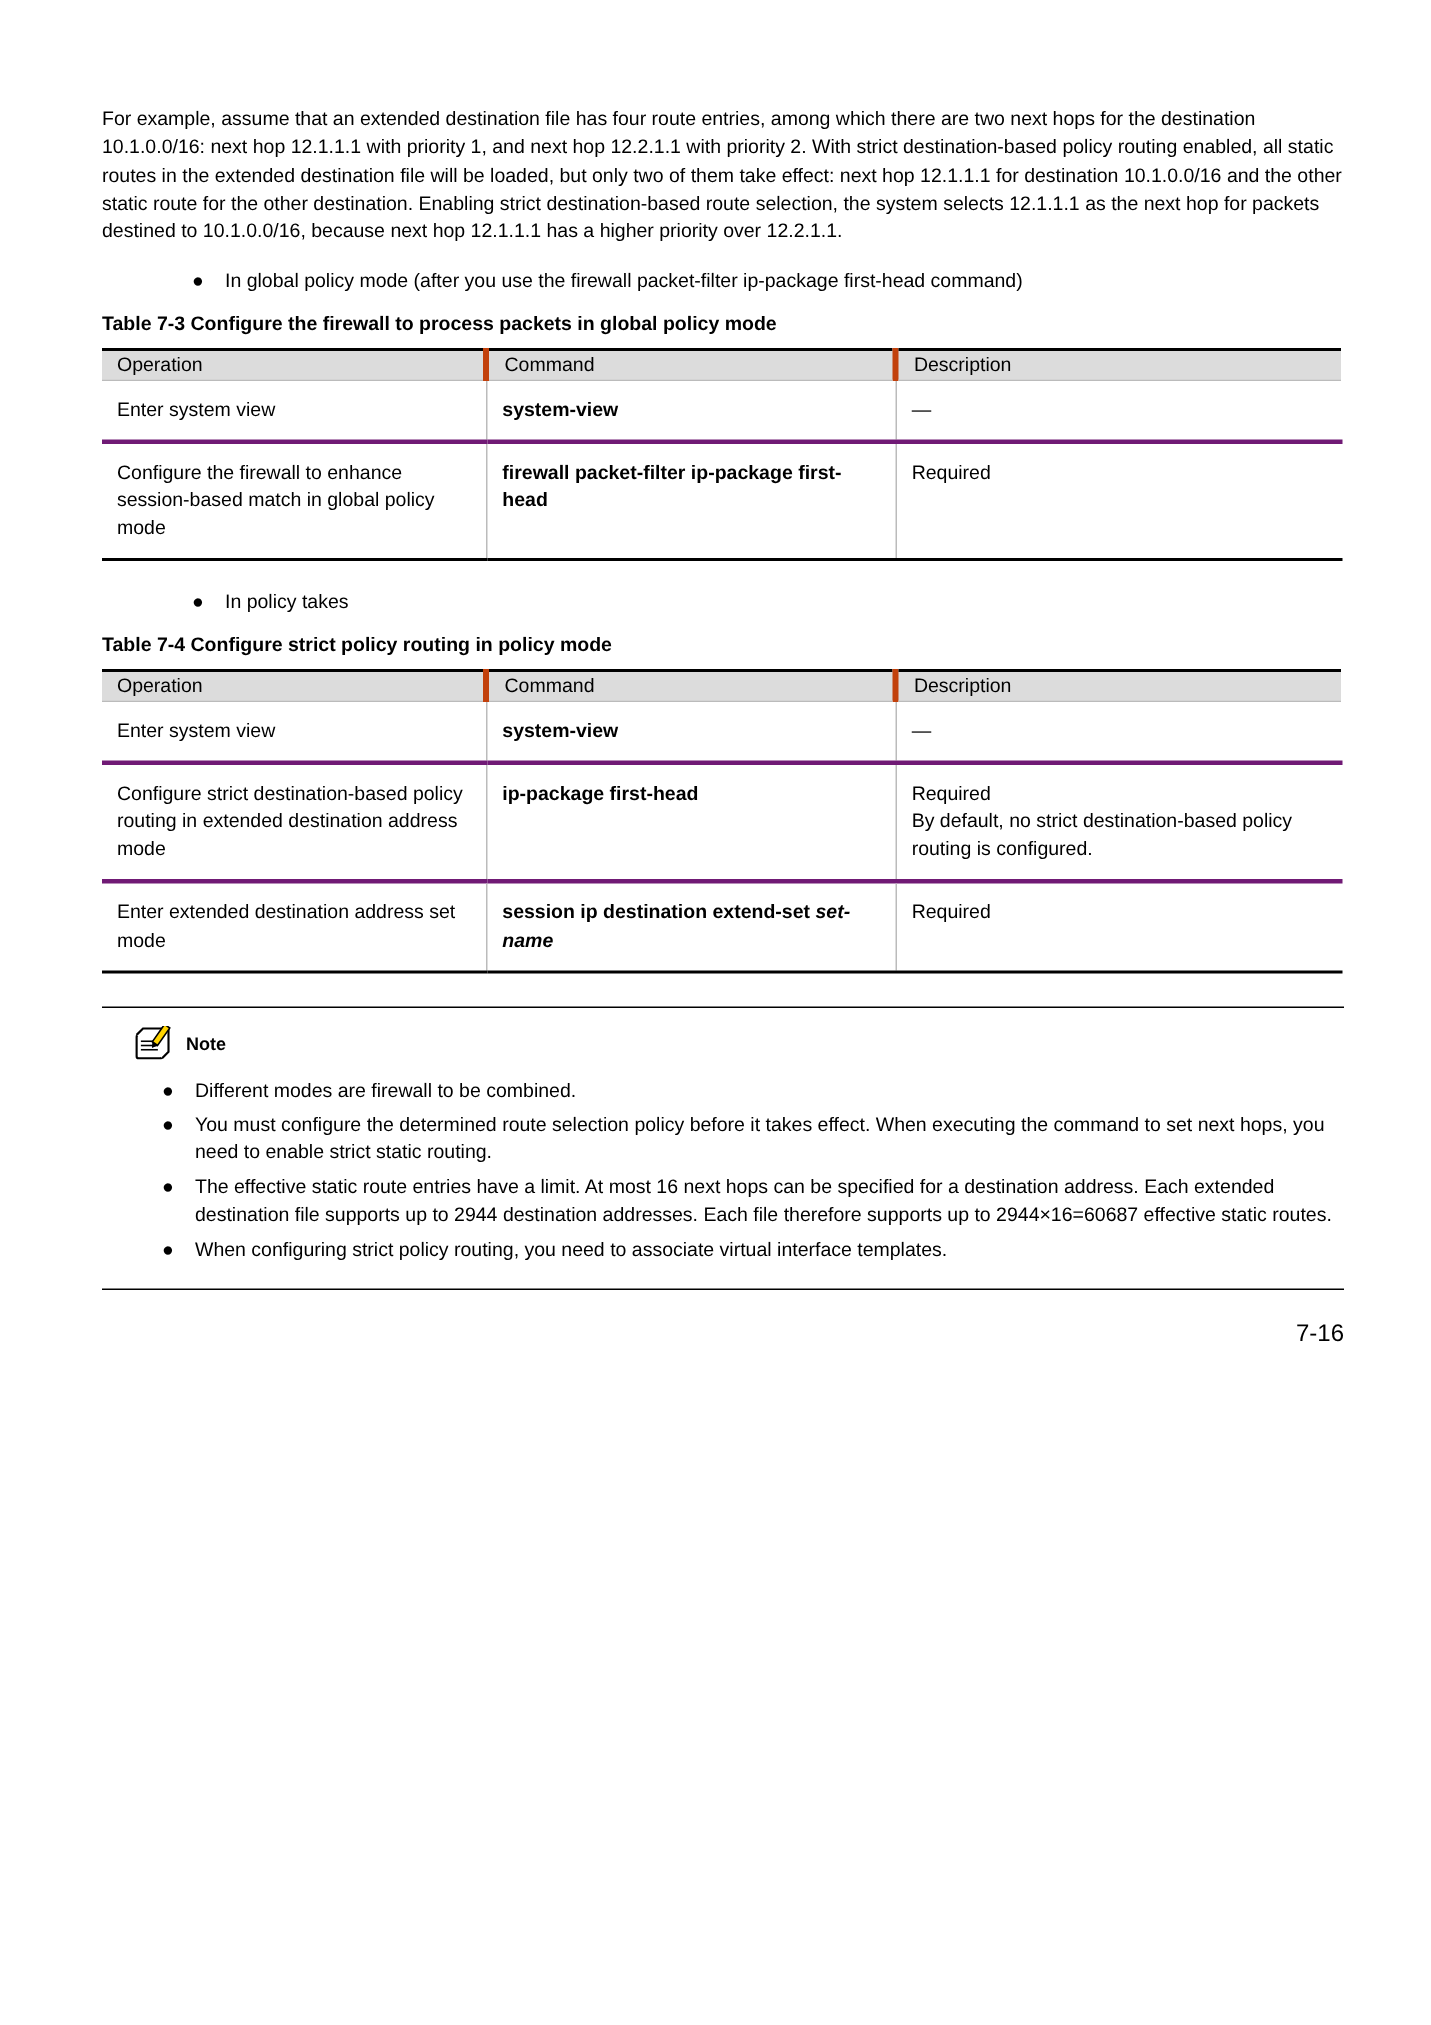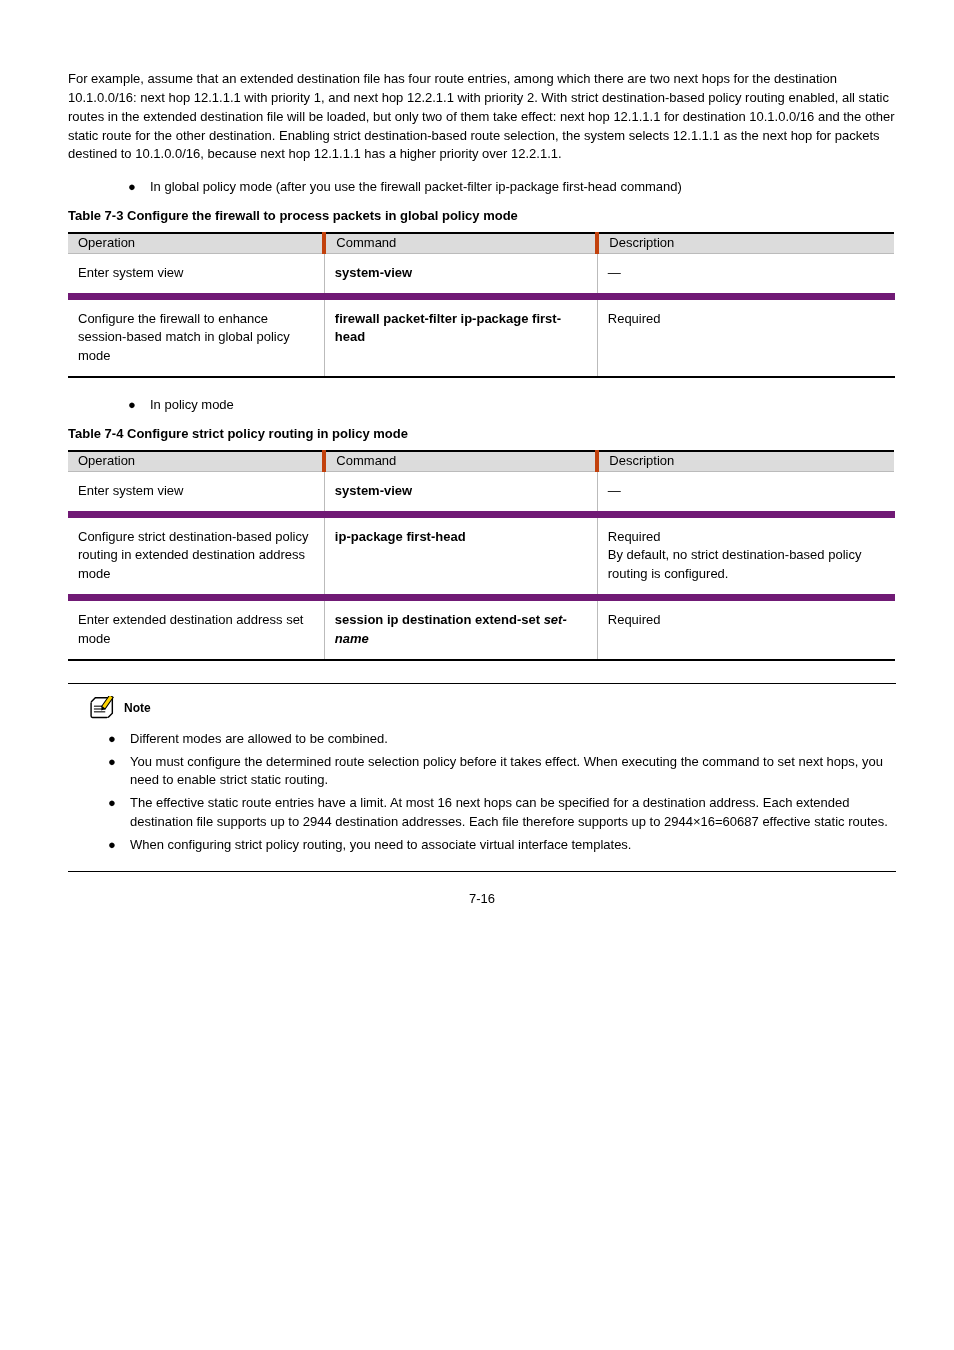--- a/index.html
+++ b/index.html
@@ -56,21 +56,21 @@
   }
   table.cmd th + th {
     border-left: 4px solid #c2410c;
   }
   table.cmd th:last-child {
     border-right: 2px solid #fff;
   }
   table.cmd td {
     padding: 10px 10px;
     vertical-align: top;
-    border-bottom: 7px solid #701a75;
+    border-bottom: 3px solid #701a75;
   }
   table.cmd tbody tr:last-child td {
     border-bottom: 2px solid #000;
   }
   table.cmd td + td {
     border-left: 1px solid #bbb;
   }
   .cmd-text { font-weight: bold; }
   .cmd-arg  { font-weight: bold; font-style: italic; }
 
@@ -104,22 +104,22 @@
   }
   .callout-list .litext { flex: 1; }
 
   .note-icon {
     width: 34px;
     height: 26px;
     flex: 0 0 34px;
   }
 
   .pagenum {
-    text-align: center;
-    font-size: 13px;
+    text-align: right;
+    font-size: 16px;
   }
 </style>
 </head>
 <body>
 
 <p class="para">For example, assume that an extended destination file has four route entries, among which there are two next hops for the destination 10.1.0.0/16: next hop 12.1.1.1 with priority 1, and next hop 12.2.1.1 with priority 2. With strict destination-based policy routing enabled, all static routes in the extended destination file will be loaded, but only two of them take effect: next hop 12.1.1.1 for destination 10.1.0.0/16 and the other static route for the other destination. Enabling strict destination-based route selection, the system selects 12.1.1.1 as the next hop for packets destined to 10.1.0.0/16, because next hop 12.1.1.1 has a higher priority over 12.2.1.1.</p>
 
 <div class="list-l2">
   <div class="li">
     <div class="bullet">●</div>
@@ -146,21 +146,21 @@
       <td>Configure the firewall to enhance session-based match in global policy mode</td>
       <td><span class="cmd-text">firewall packet-filter ip-package first-head</span></td>
       <td>Required</td>
     </tr>
   </tbody>
 </table>
 
 <div class="list-l2">
   <div class="li">
     <div class="bullet">●</div>
-    <div class="litext">In policy mode</div>
+    <div class="litext">In policy takes</div>
   </div>
 </div>
 
 <div class="tbl-caption">Table 7-4 Configure strict policy routing in policy mode</div>
 <table class="cmd">
   <thead>
     <tr>
       <th style="width:31%">Operation</th>
       <th style="width:33%">Command</th>
       <th>Description</th>
@@ -197,21 +197,21 @@
       <line x1="14" y1="18" x2="30" y2="18" stroke="#000" stroke-width="1.5"></line>
       <line x1="14" y1="22" x2="30" y2="22" stroke="#000" stroke-width="1.5"></line>
       <rect x="30" y="-2" width="6" height="20" transform="rotate(35 33 8)" fill="#ffd400" stroke="#000" stroke-width="1.5"></rect>
       <polygon points="30,18 36,18 33,23" transform="rotate(35 33 8)" fill="#000"></polygon>
     </svg>
     <span class="label">Note</span>
   </div>
   <div class="callout-list">
     <div class="li">
       <div class="bullet">●</div>
-      <div class="litext">Different modes are allowed to be combined.</div>
+      <div class="litext">Different modes are firewall to be combined.</div>
     </div>
     <div class="li">
       <div class="bullet">●</div>
       <div class="litext">You must configure the determined route selection policy before it takes effect. When executing the command to set next hops, you need to enable strict static routing.</div>
     </div>
     <div class="li">
       <div class="bullet">●</div>
       <div class="litext">The effective static route entries have a limit. At most 16 next hops can be specified for a destination address. Each extended destination file supports up to 2944 destination addresses. Each file therefore supports up to 2944×16=60687 effective static routes.</div>
     </div>
     <div class="li">

